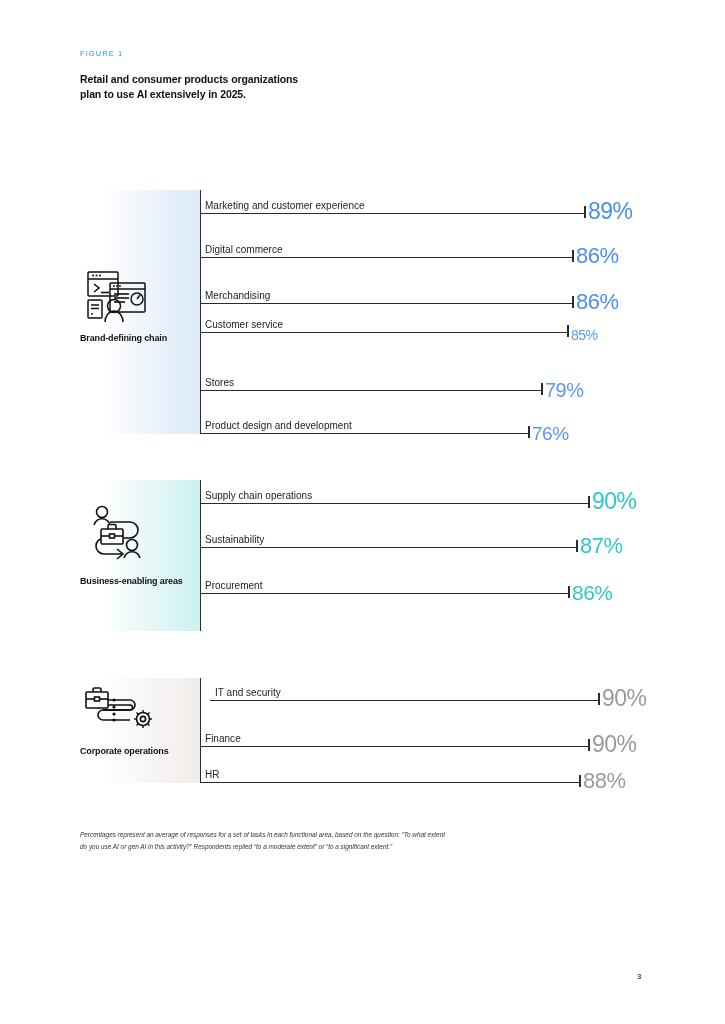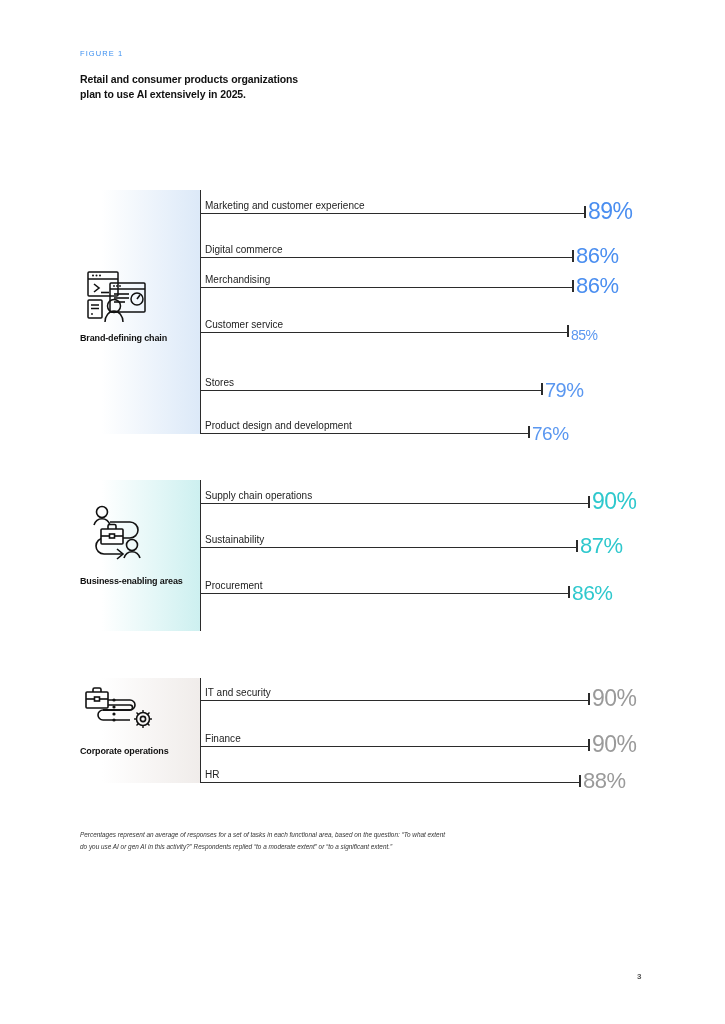--- a/index.html
+++ b/index.html
@@ -121,21 +121,21 @@
         <div class="bar-value" style="left:388px;font-size:23px;color:#4a8ef0;">89%</div>
       </div>
 
       <div class="bar-row" style="top:24px;height:44px;width:455px;">
         <div class="bar-label">Digital commerce</div>
         <div class="bar-line" style="width:373px;"></div>
         <div class="bar-cap" style="left:372px;bottom:-3.5px;height:12px;"></div>
         <div class="bar-value" style="left:376px;font-size:22px;color:#4a8ef0;">86%</div>
       </div>
 
-      <div class="bar-row" style="top:52px;height:46px;width:455px;padding-left:20px;">
+      <div class="bar-row" style="top:68px;height:46px;width:455px;padding-left:20px;">
         <div class="bar-label">Merchandising</div>
         <div class="bar-line" style="width:373px;"></div>
         <div class="bar-cap" style="left:372px;bottom:-3.5px;height:12px;"></div>
         <div class="bar-value" style="left:376px;font-size:22px;color:#4a8ef0;">86%</div>
       </div>
 
       <div class="bar-row" style="top:100px;height:43px;width:455px;text-decoration:underline;">
         <div class="bar-label">Customer service</div>
         <div class="bar-line" style="width:368px;"></div>
         <div class="bar-cap" style="left:367px;bottom:-3.5px;height:12px;"></div>
@@ -232,21 +232,21 @@
           <line x1="65.5" y1="26.5" x2="63.3" y2="28.7"></line>
           <line x1="54.7" y1="37.3" x2="52.5" y2="39.5"></line>
         </g>
       </svg>
     </div>
     <div class="cat-name" style="top:67px;">Corporate operations</div>
 
     <div class="bars" style="width:455px;height:105px;">
       <div class="axis" style="height:105px;"></div>
 
-      <div class="bar-row" style="top:0px;height:23px;width:455px;">
+      <div class="bar-row" style="top:0px;height:23px;width:455px;margin-left:10px;">
         <div class="bar-label">IT and security</div>
         <div class="bar-line" style="width:389px;"></div>
         <div class="bar-cap" style="left:388px;bottom:-3.5px;height:12px;"></div>
         <div class="bar-value" style="left:392px;font-size:23px;color:#9a9a9a;">90%</div>
       </div>
 
       <div class="bar-row" style="top:23px;height:46px;width:455px;">
         <div class="bar-label">Finance</div>
         <div class="bar-line" style="width:389px;"></div>
         <div class="bar-cap" style="left:388px;bottom:-3.5px;height:12px;"></div>

